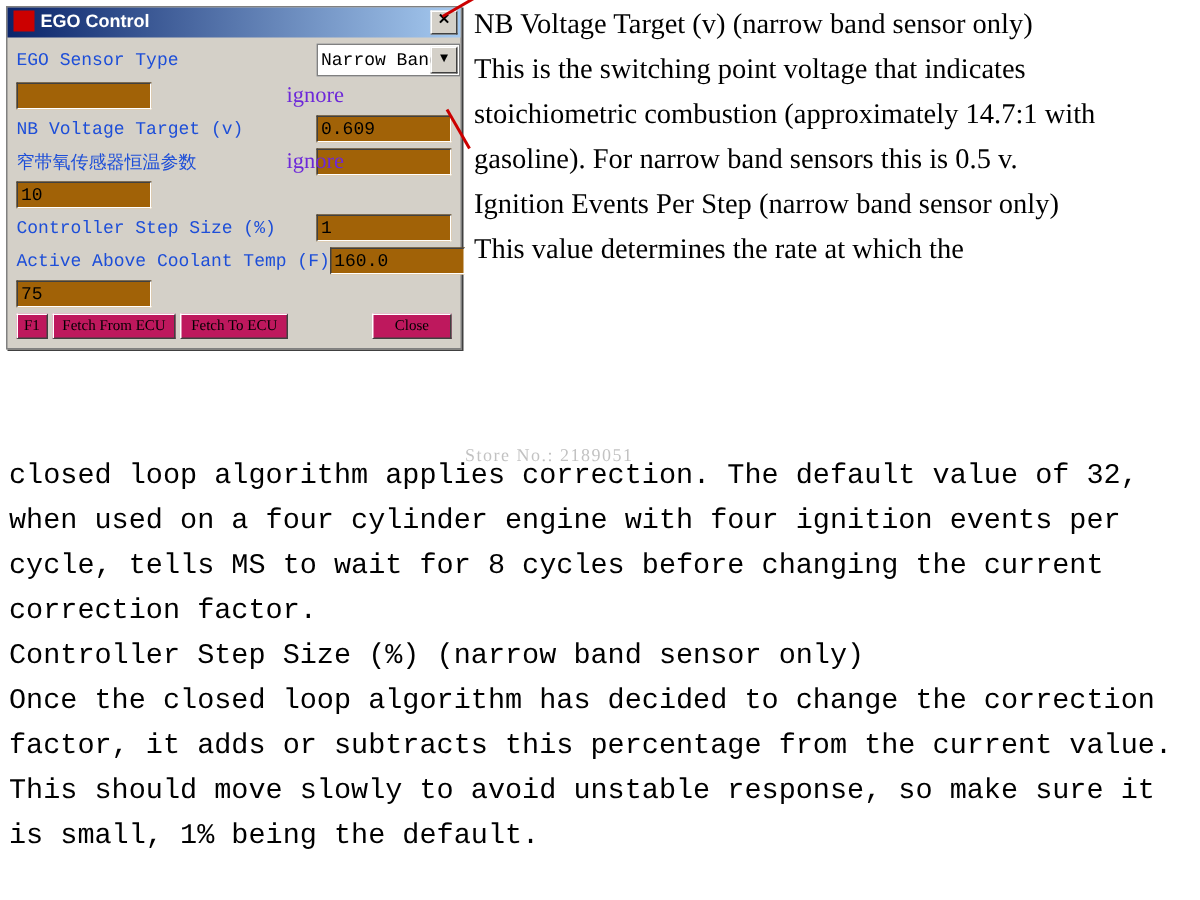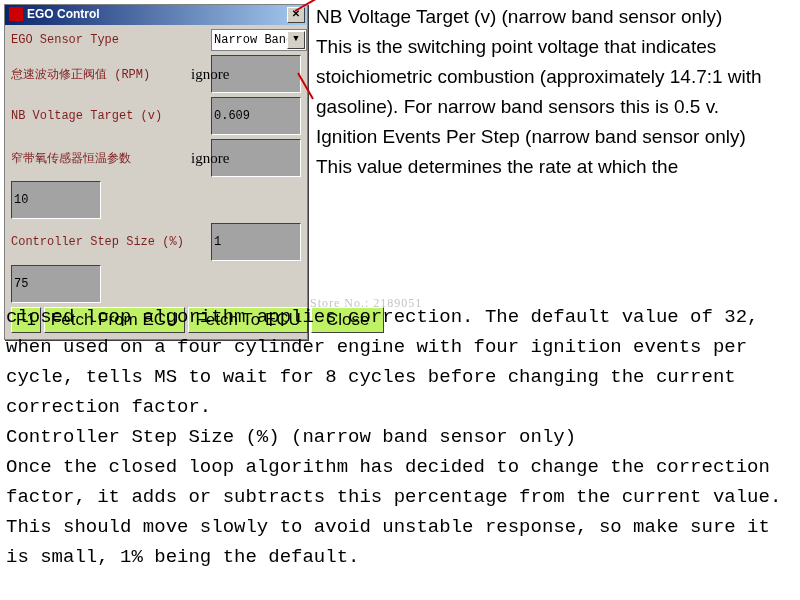--- a/index.html
+++ b/index.html
@@ -61,37 +61,37 @@
     font-size: 12px;
   }
   .row {
     display: flex;
     align-items: center;
     margin-bottom: 4px;
     position: relative;
   }
   .row-label {
     flex: 1;
-    color: #7f1d1d;
+    color: #1d4ed8;
     white-space: nowrap;
   }
   .row-input {
     width: 90px;
   }
   .inp {
     width: 84px;
     border: 1px solid #808080;
     border-top-color: #404040;
     border-left-color: #404040;
     border-right-color: #fff;
     border-bottom-color: #fff;
-    background: #a3a3a3;
+    background: #a16207;
     font-family: "Courier New", monospace;
     font-size: 12px;
-    padding: 10px 2px;
+    padding: 0 2px;
     height: 16px;
     box-sizing: content-box;
   }
   .sel {
     width: 90px;
     border: 1px solid #808080;
     background: #fff;
     font-family: "Courier New", monospace;
     font-size: 12px;
     height: 20px;
@@ -114,34 +114,34 @@
     line-height: 14px;
     font-size: 9px;
   }
   .btnbar {
     display: flex;
     gap: 3px;
     margin-top: 4px;
     padding-bottom: 4px;
   }
   .btn {
-    background: #bef264;
+    background: #be185d;
     border: 1px solid #fff;
     border-right-color: #404040;
     border-bottom-color: #404040;
-    font-family: Liberation Sans, sans-serif;
-    font-size: 17px;
+    font-family: Liberation Serif, serif;
+    font-size: 10px;
     padding: 2px 6px;
     cursor: pointer;
   }
   .btn.small { padding: 2px 4px; }
   .btn.wide { flex: 0 0 auto; }
   .btn.close { margin-left: auto; padding: 2px 14px; }
   .ignore-label {
-    color: #000000;
+    color: #6d28d9;
     font-family: "Times New Roman", serif;
     font-size: 15px;
     position: absolute;
     left: 180px;
   }
   .red-line {
     position: absolute;
     background: #cc0000;
   }
   .red-line.l1 {
@@ -199,56 +199,59 @@
     <div class="row">
         <span class="row-label">EGO Sensor Type</span>
         <span class="row-input">
           <div class="sel">
             <span>Narrow Band</span>
             <span class="sel-arrow">▼</span>
           </div>
         </span>
       </div>
       <div class="row">
-        <span class="row-label">怠速波动修正阀值 (RPM)</span>
         <span class="ignore-label">ignore</span>
         <span class="row-input"><input class="inp" style=""></span>
       </div>
       <div class="row">
         <span class="row-label">NB Voltage Target (v)</span>
         <span class="row-input"><input class="inp" value="0.609" style=""></span>
       </div>
       <div class="row">
         <span class="row-label">窄带氧传感器恒温参数</span>
         <span class="ignore-label">ignore</span>
         <span class="row-input"><input class="inp" style=""></span>
       </div>
       <div class="row">
         <span class="row-input"><input class="inp" value="10" style=""></span>
       </div>
       <div class="row">
         <span class="row-label">Controller Step Size (%)</span>
         <span class="row-input"><input class="inp" value="1" style=""></span>
+      </div>
+      <div class="row">
+        <span class="row-label">Active Above Coolant Temp (F)</span>
+        <span class="row-input"><input class="inp" value="160.0" style=""></span>
       </div>
       <div class="row">
         <span class="row-input"><input class="inp" value="75" style=""></span>
       </div>
       <div class="btnbar">
       <div class="btn small">F1</div>
       <div class="btn wide">Fetch From ECU</div>
       <div class="btn wide">Fetch To ECU</div>
       <div class="btn close">Close</div>
     </div>
   </div>
 </div>
 
 <div class="red-line l1"></div>
 <div class="red-line l2"></div>
 
-<div class="doc-text" style="white-space: pre-line;">NB Voltage Target (v) (narrow band sensor only)
+<div class="doc-text" style="white-space: pre-line; font-family: Liberation Serif, serif;">NB Voltage Target (v) (narrow band sensor only)
 This is the switching point voltage that indicates stoichiometric combustion (approximately 14.7:1 with gasoline). For narrow band sensors this is 0.5 v.
 Ignition Events Per Step (narrow band sensor only)
 This value determines the rate at which the</div>
 <div class="doc-text-full" style="white-space: pre-line;">closed loop algorithm applies correction. The default value of 32, when used on a four cylinder engine with four ignition events per cycle, tells MS to wait for 8 cycles before changing the current correction factor.
 Controller Step Size (%) (narrow band sensor only)
 Once the closed loop algorithm has decided to change the correction factor, it adds or subtracts this percentage from the current value. This should move slowly to avoid unstable response, so make sure it is small, 1% being the default.</div>
 
 <div class="watermark">Store No.: 2189051</div>
 
 </body></html>

